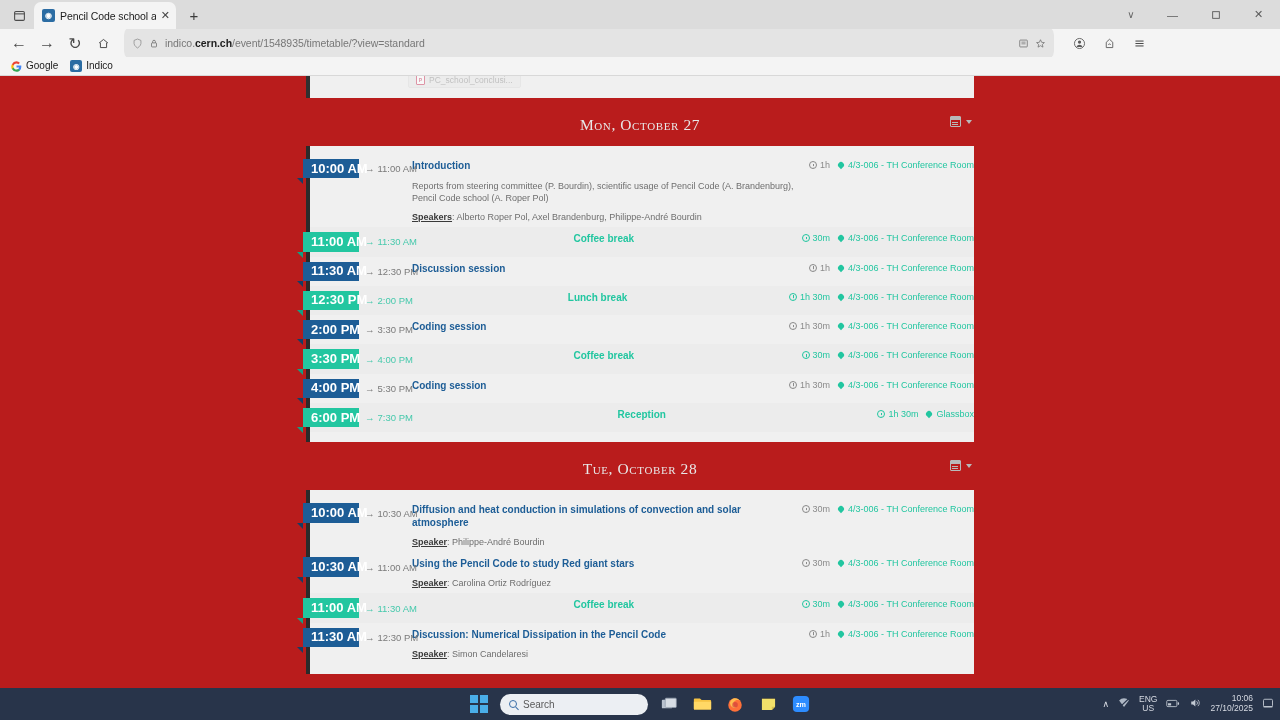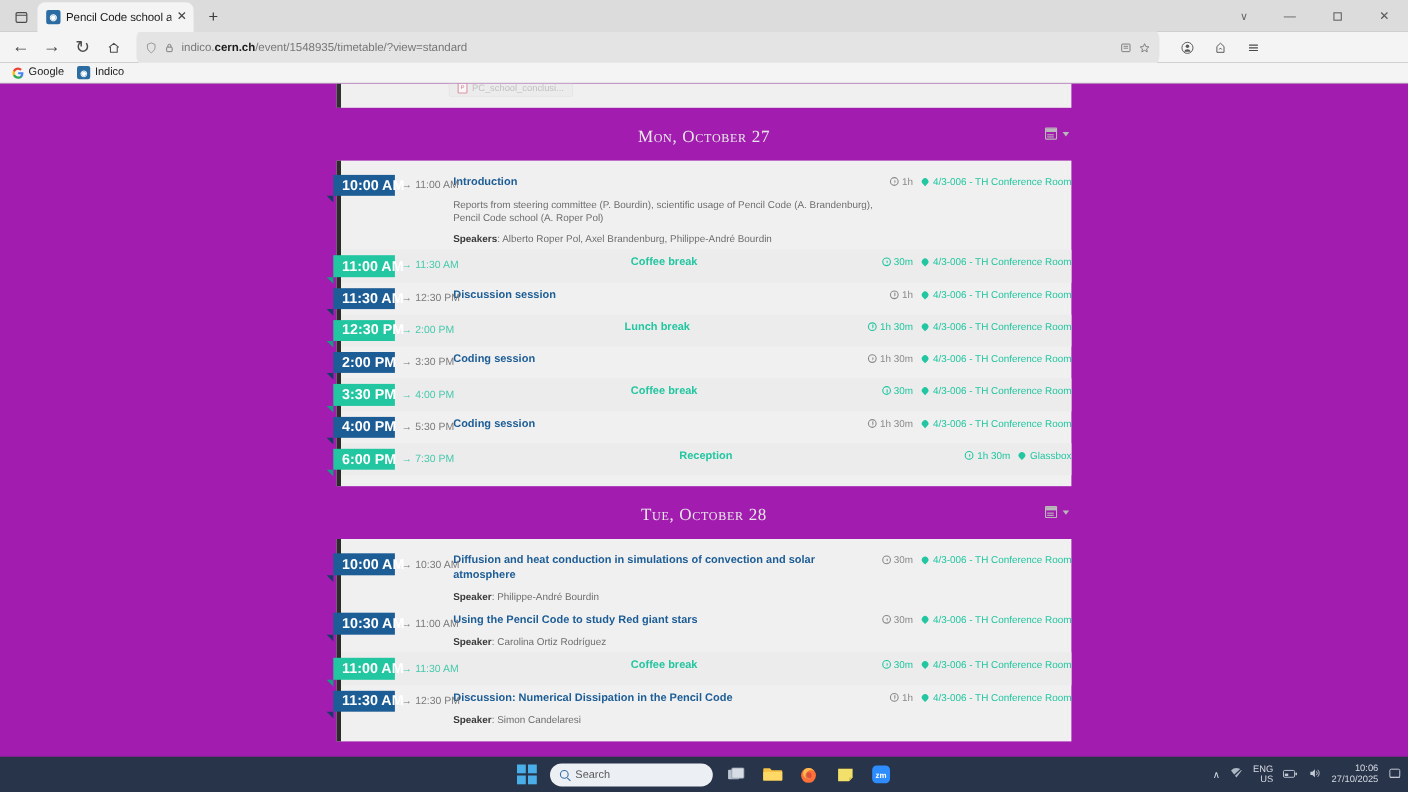--- a/index.html
+++ b/index.html
@@ -82,21 +82,21 @@
     height: 19px; background: #f4f4f4;
     display: flex; align-items: center; gap: 12px; padding: 0 10px;
     border-bottom: 1px solid #d8d8d8;
   }
   .bm { display: flex; align-items: flex-start; gap: 4px; font-size: 10px; color: #202020; }
   .bm-ico { width: 12px; height: 12px; display:flex; align-items:center; justify-content:center; flex:none; }
   .bm-indico { background:#2b6ca3; border-radius:2px; color:#fff; font-size:7.5px; font-weight:bold; }
 
   
   .viewport {
-    flex: 1; background: #a21caf; overflow: hidden; position: relative;
+    flex: 1; background: #b91c1c; overflow: hidden; position: relative;
   }
   .page { padding: 0; }
 
   
   .clipped-card {
     width: 668px; margin: 0 auto; background: #f0f0f0;
     height: 22px; position: relative; overflow: hidden;
     border-left: 4px solid #303030;
   }
   .attach-chip {
@@ -179,21 +179,21 @@
   .title-col { flex: 1; padding-right: 6px; }
   .entry-title {
     font-size: 10px; font-weight: bold; line-height: 1.3;
   }
   .entry-title.talk { color: #1d5d96; }
   .entry-title.brk  { color: #22c6a0; text-align: center; }
   .entry-desc {
     font-size: 9px; color: #6e6e6e; margin-top: 8px; line-height: 1.35;
   }
   .entry-speaker { font-size: 9px; color: #6e6e6e; margin-top: 8px; }
-  .entry-speaker b { color: #3a3a3a; font-weight: bold; }
+  .entry-speaker b { color: #3a3a3a; font-weight: bold; text-decoration: underline; }
 
   .meta-col {
     flex: none; display: flex; align-items: center; gap: 8px;
     font-size: 9px; padding-top: 1px; white-space: nowrap;
   }
   .meta-item { display: flex; align-items: center; gap: 3px; }
   .meta-dur.talk { color: #8a8a8a; }
   .meta-dur.brk  { color: #22c6a0; }
   .meta-room { color: #22c6a0; }
   .clock-ico {
@@ -233,21 +233,21 @@
     position: relative; flex: none;
   }
   .mag::after {
     content:''; position:absolute; right:-3px; bottom:-2.5px;
     width:4px; height:1.4px; background:#3a6ea8; transform: rotate(45deg);
   }
   .tb-tray {
     position: absolute; right: 6px; display: flex; align-items: center;
     gap: 9px; color: #d6dae2; font-size: 9px;
   }
-  .tray-lang { line-height: 1.05; text-align: right; font-size: 8.5px; }
+  .tray-lang { line-height: 1.05; text-align: center; font-size: 8.5px; }
   .tray-clock { line-height: 1.15; text-align: right; font-size: 8.5px; }
 </style>
 </head>
 <body>
 
 <div class="browser">
 
   <div class="tabstrip">
     <div class="tab-mgr-btn">
       <svg width="13" height="13" viewBox="0 0 16 16">

